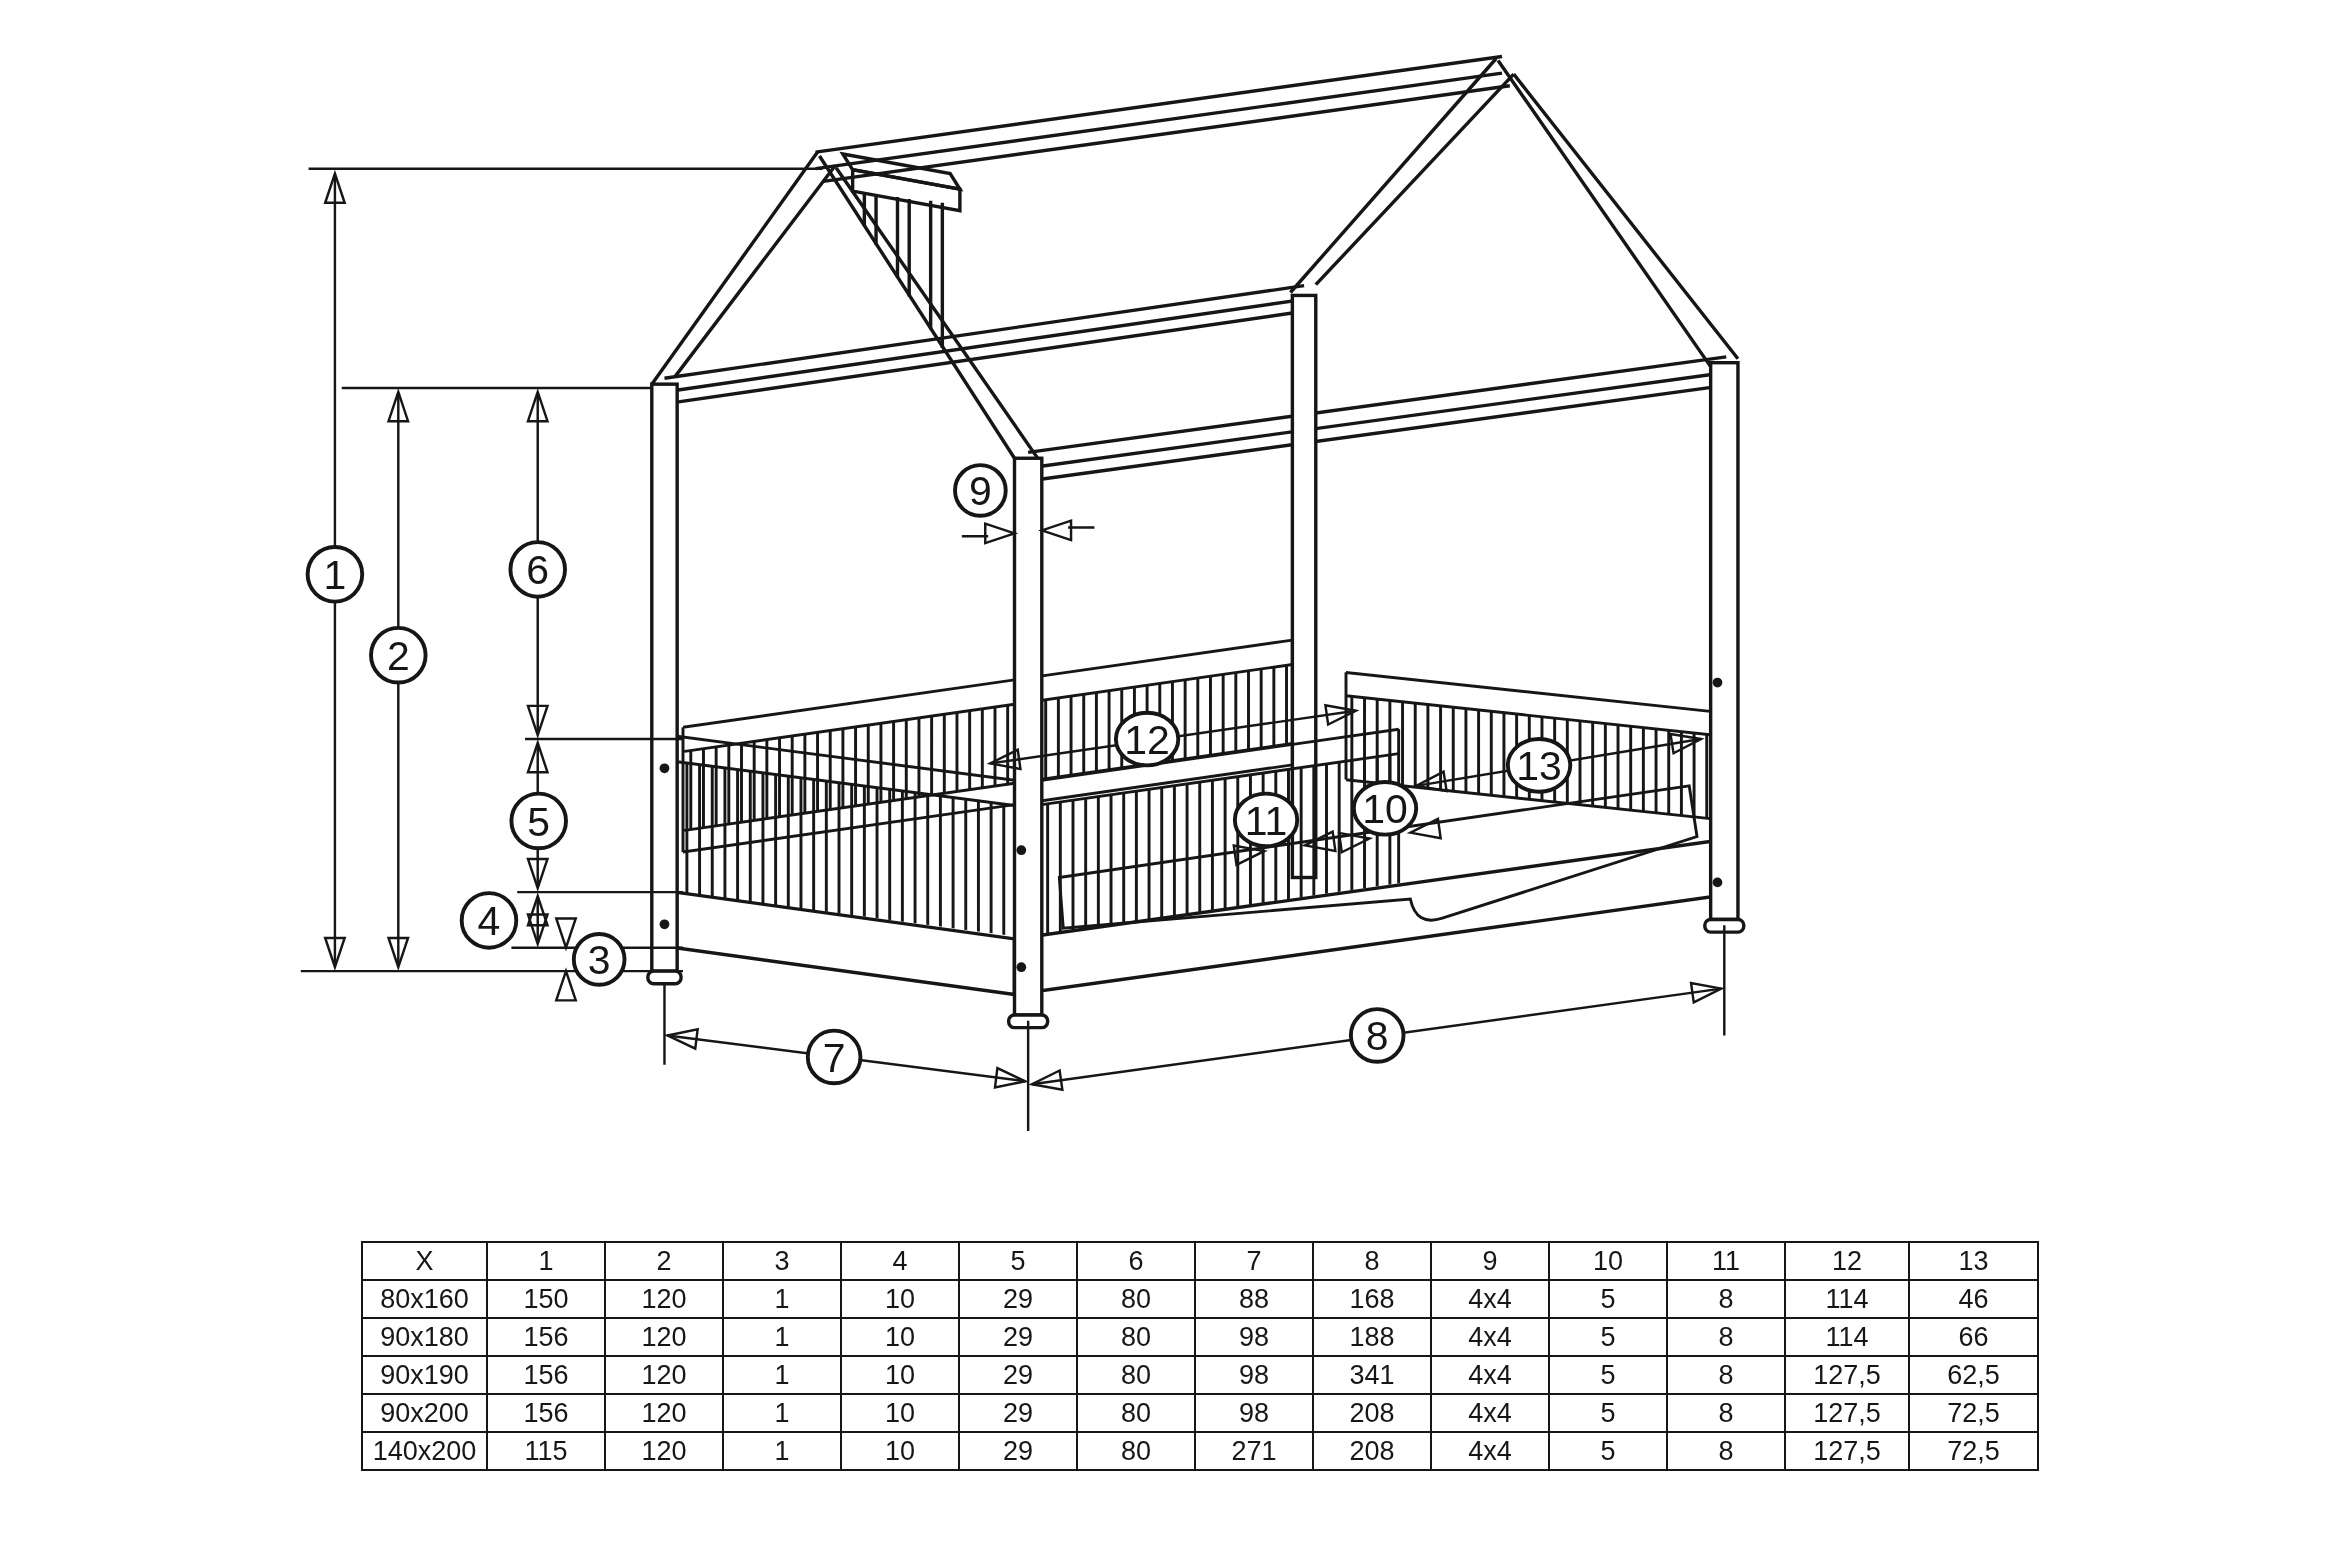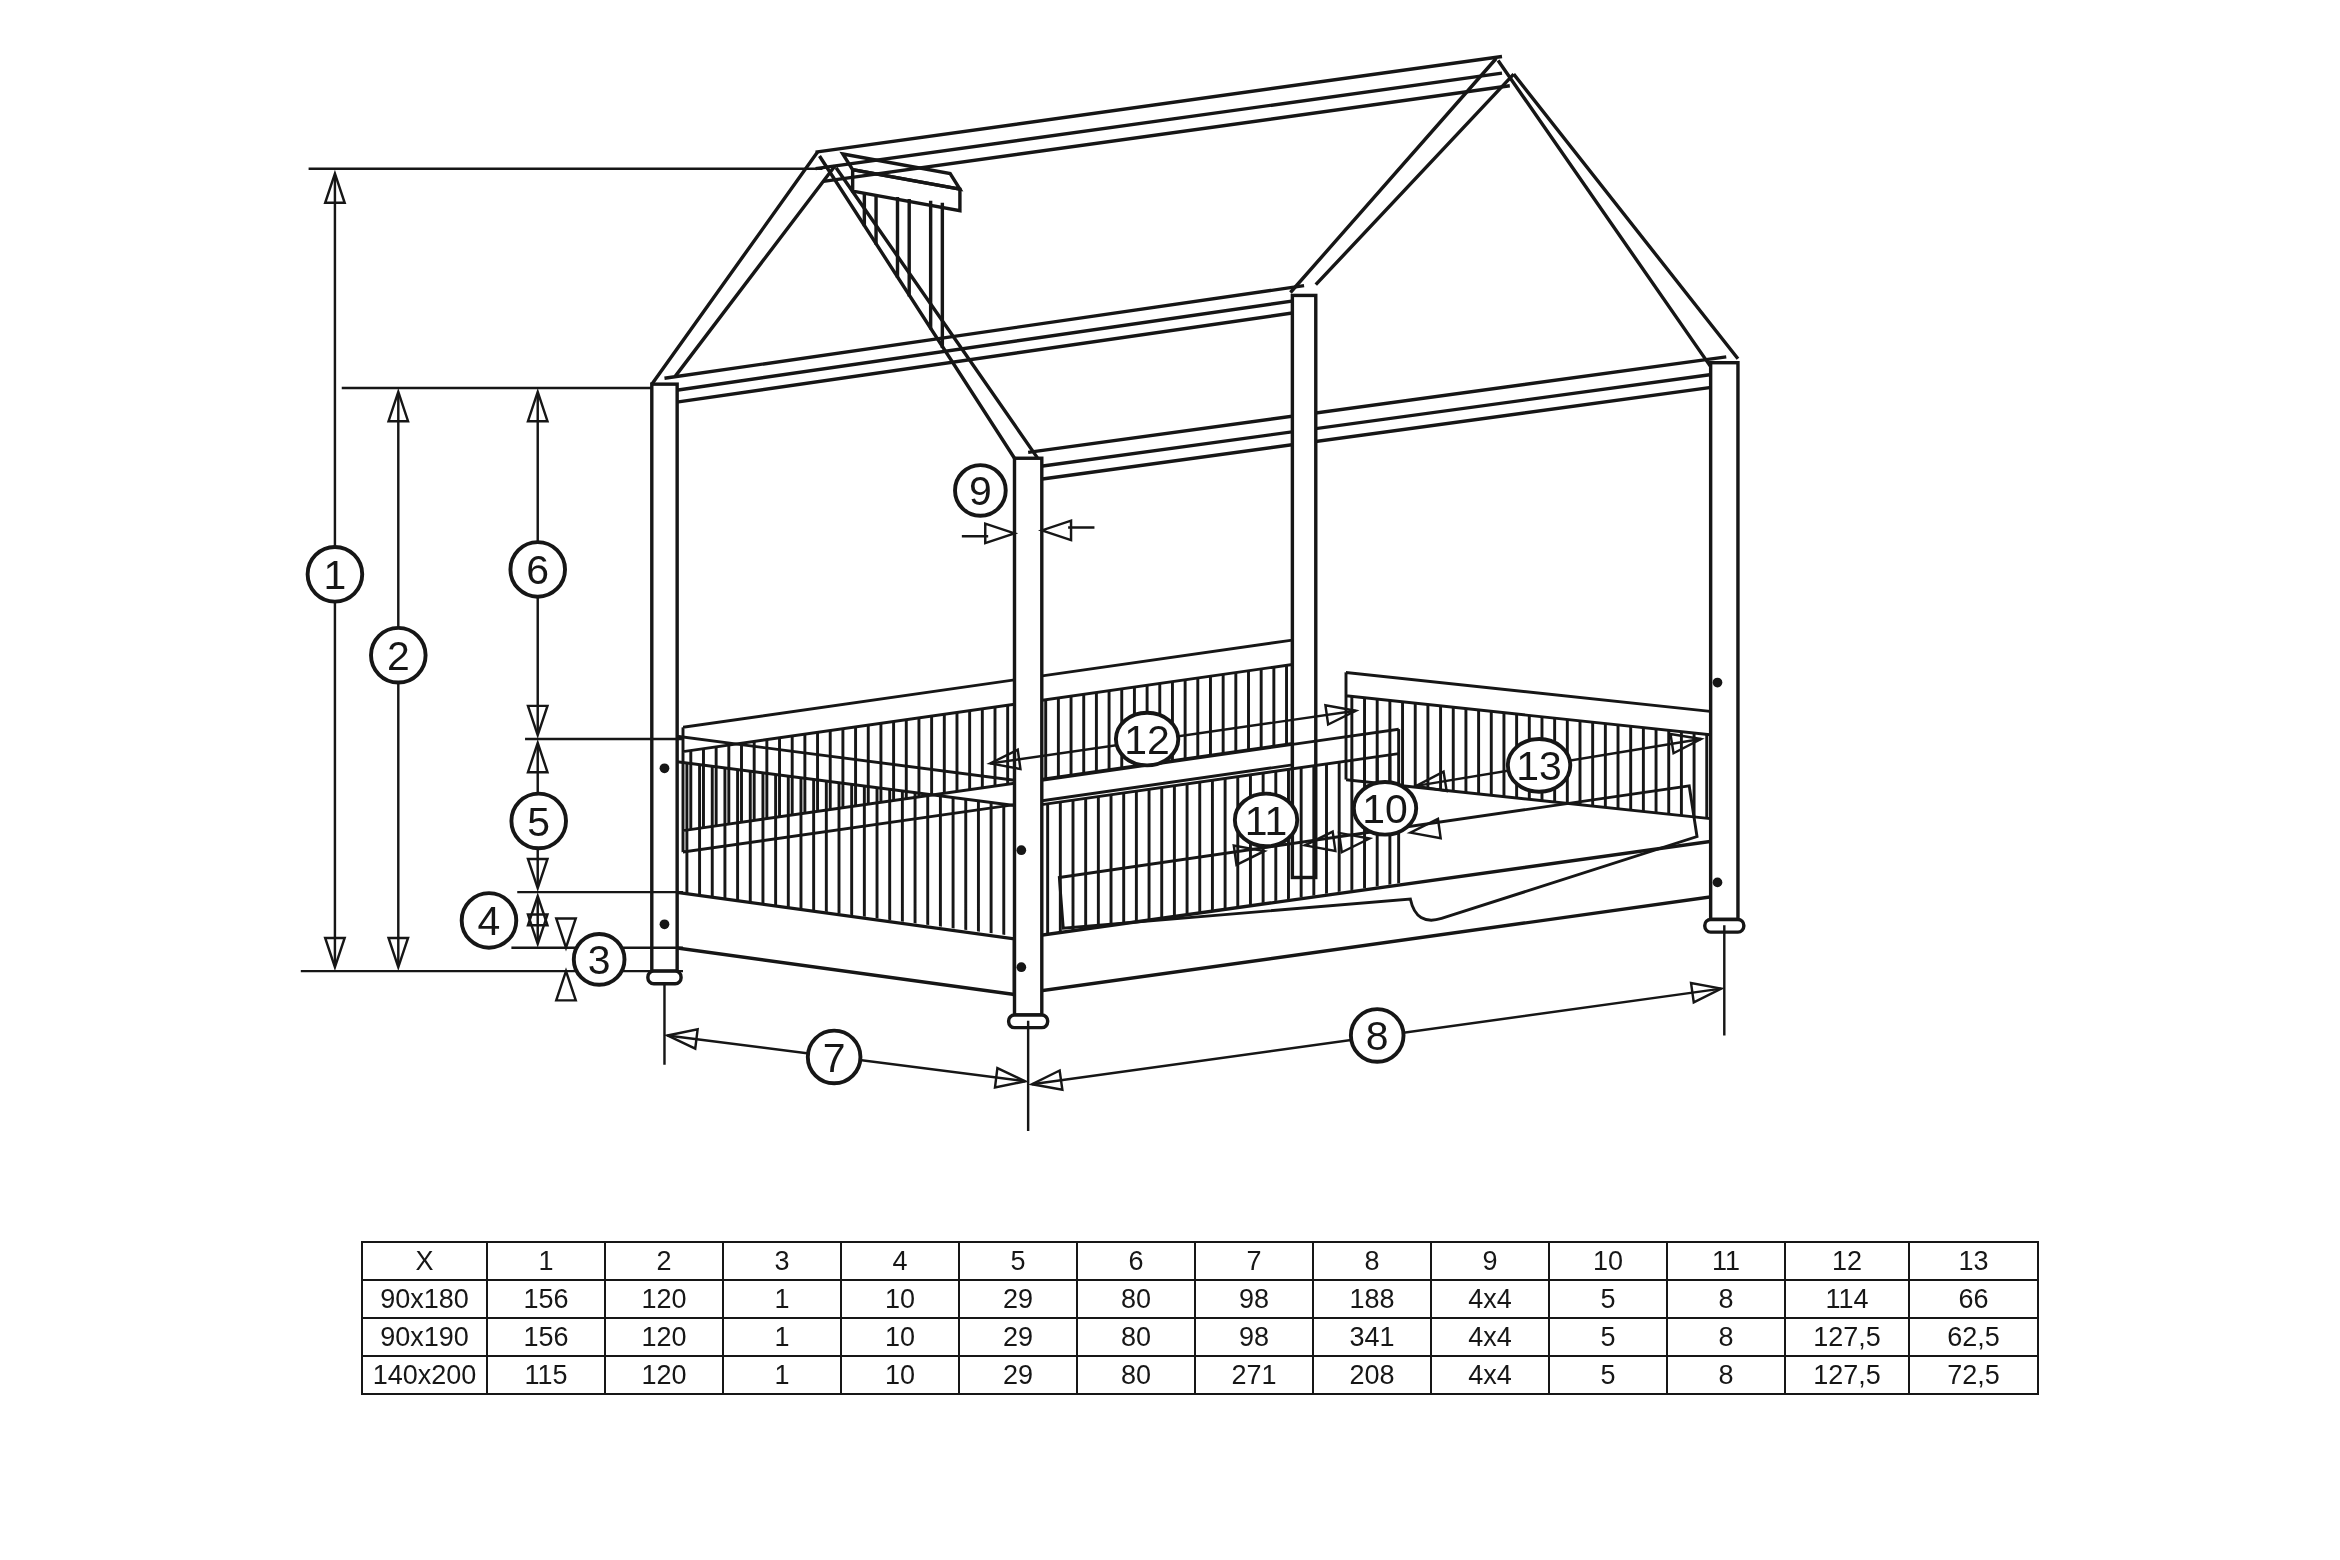--- a/index.html
+++ b/index.html
@@ -209,20 +209,36 @@
           <th>8</th>
           <th>9</th>
           <th>10</th>
           <th>11</th>
           <th>12</th>
           <th>13</th>
         </tr>
     </thead>
     <tbody>
         <tr>
+          <td>80x160</td>
+          <td>150</td>
+          <td>120</td>
+          <td>1</td>
+          <td>10</td>
+          <td>29</td>
+          <td>80</td>
+          <td>88</td>
+          <td>168</td>
+          <td>4x4</td>
+          <td>5</td>
+          <td>8</td>
+          <td>114</td>
+          <td>46</td>
+        </tr>
+        <tr>
           <td>90x180</td>
           <td>156</td>
           <td>120</td>
           <td>1</td>
           <td>10</td>
           <td>29</td>
           <td>80</td>
           <td>98</td>
           <td>188</td>
           <td>4x4</td>
@@ -241,20 +257,36 @@
           <td>80</td>
           <td>98</td>
           <td>341</td>
           <td>4x4</td>
           <td>5</td>
           <td>8</td>
           <td>127,5</td>
           <td>62,5</td>
         </tr>
         <tr>
+          <td>90x200</td>
+          <td>156</td>
+          <td>120</td>
+          <td>1</td>
+          <td>10</td>
+          <td>29</td>
+          <td>80</td>
+          <td>98</td>
+          <td>208</td>
+          <td>4x4</td>
+          <td>5</td>
+          <td>8</td>
+          <td>127,5</td>
+          <td>72,5</td>
+        </tr>
+        <tr>
           <td>140x200</td>
           <td>115</td>
           <td>120</td>
           <td>1</td>
           <td>10</td>
           <td>29</td>
           <td>80</td>
           <td>271</td>
           <td>208</td>
           <td>4x4</td>

